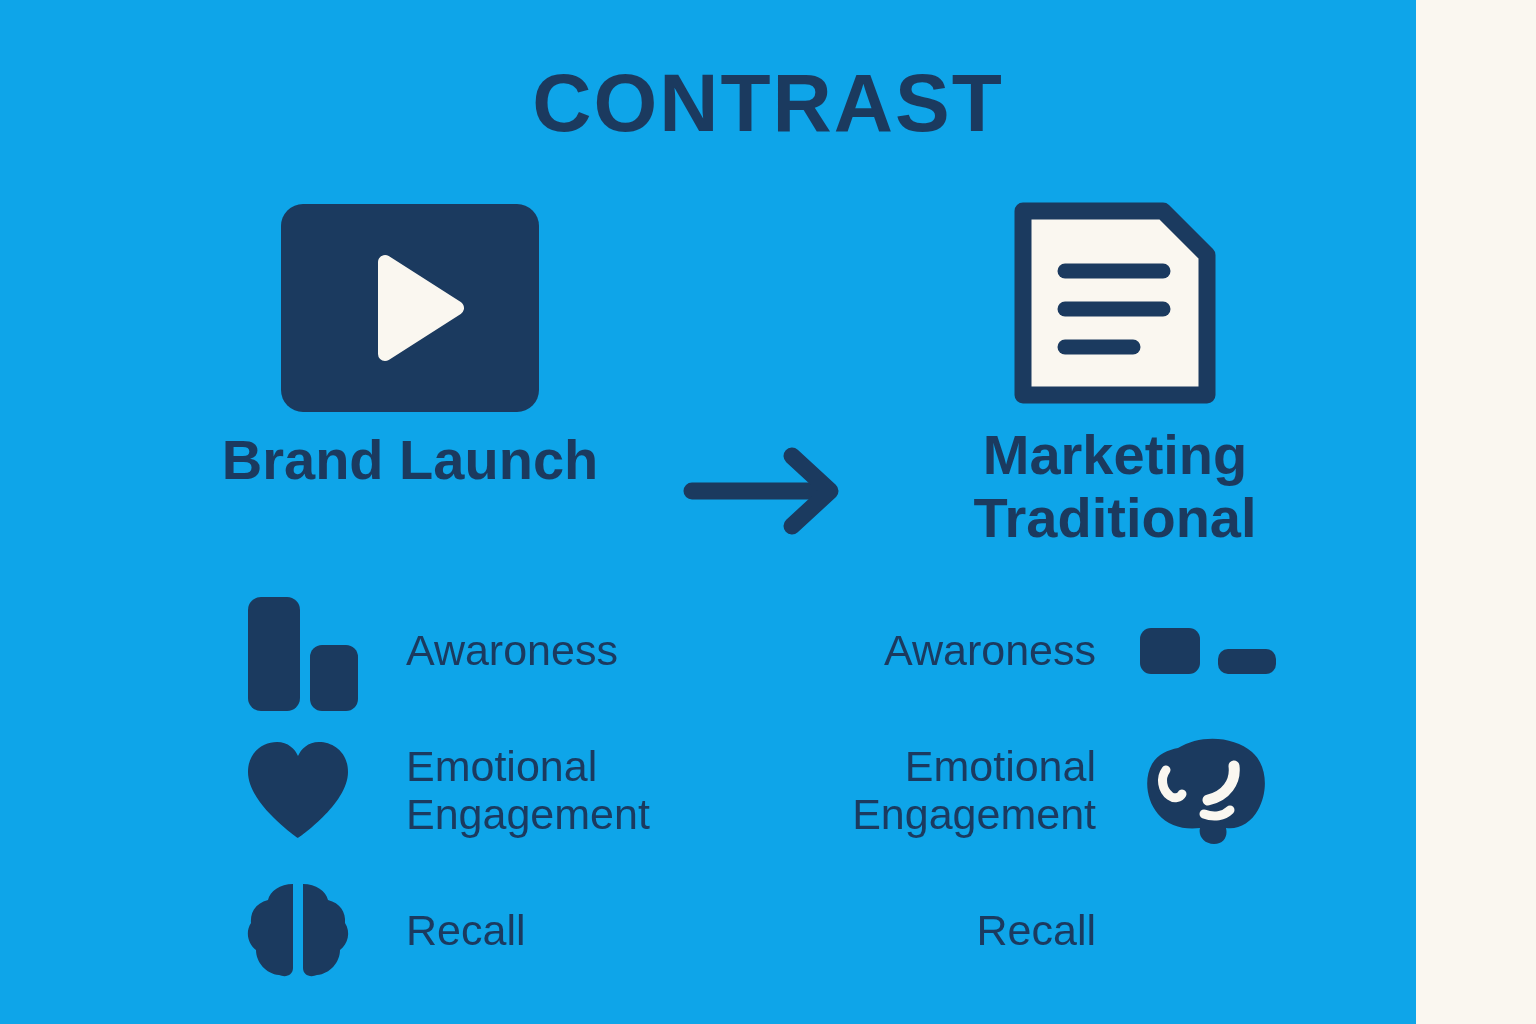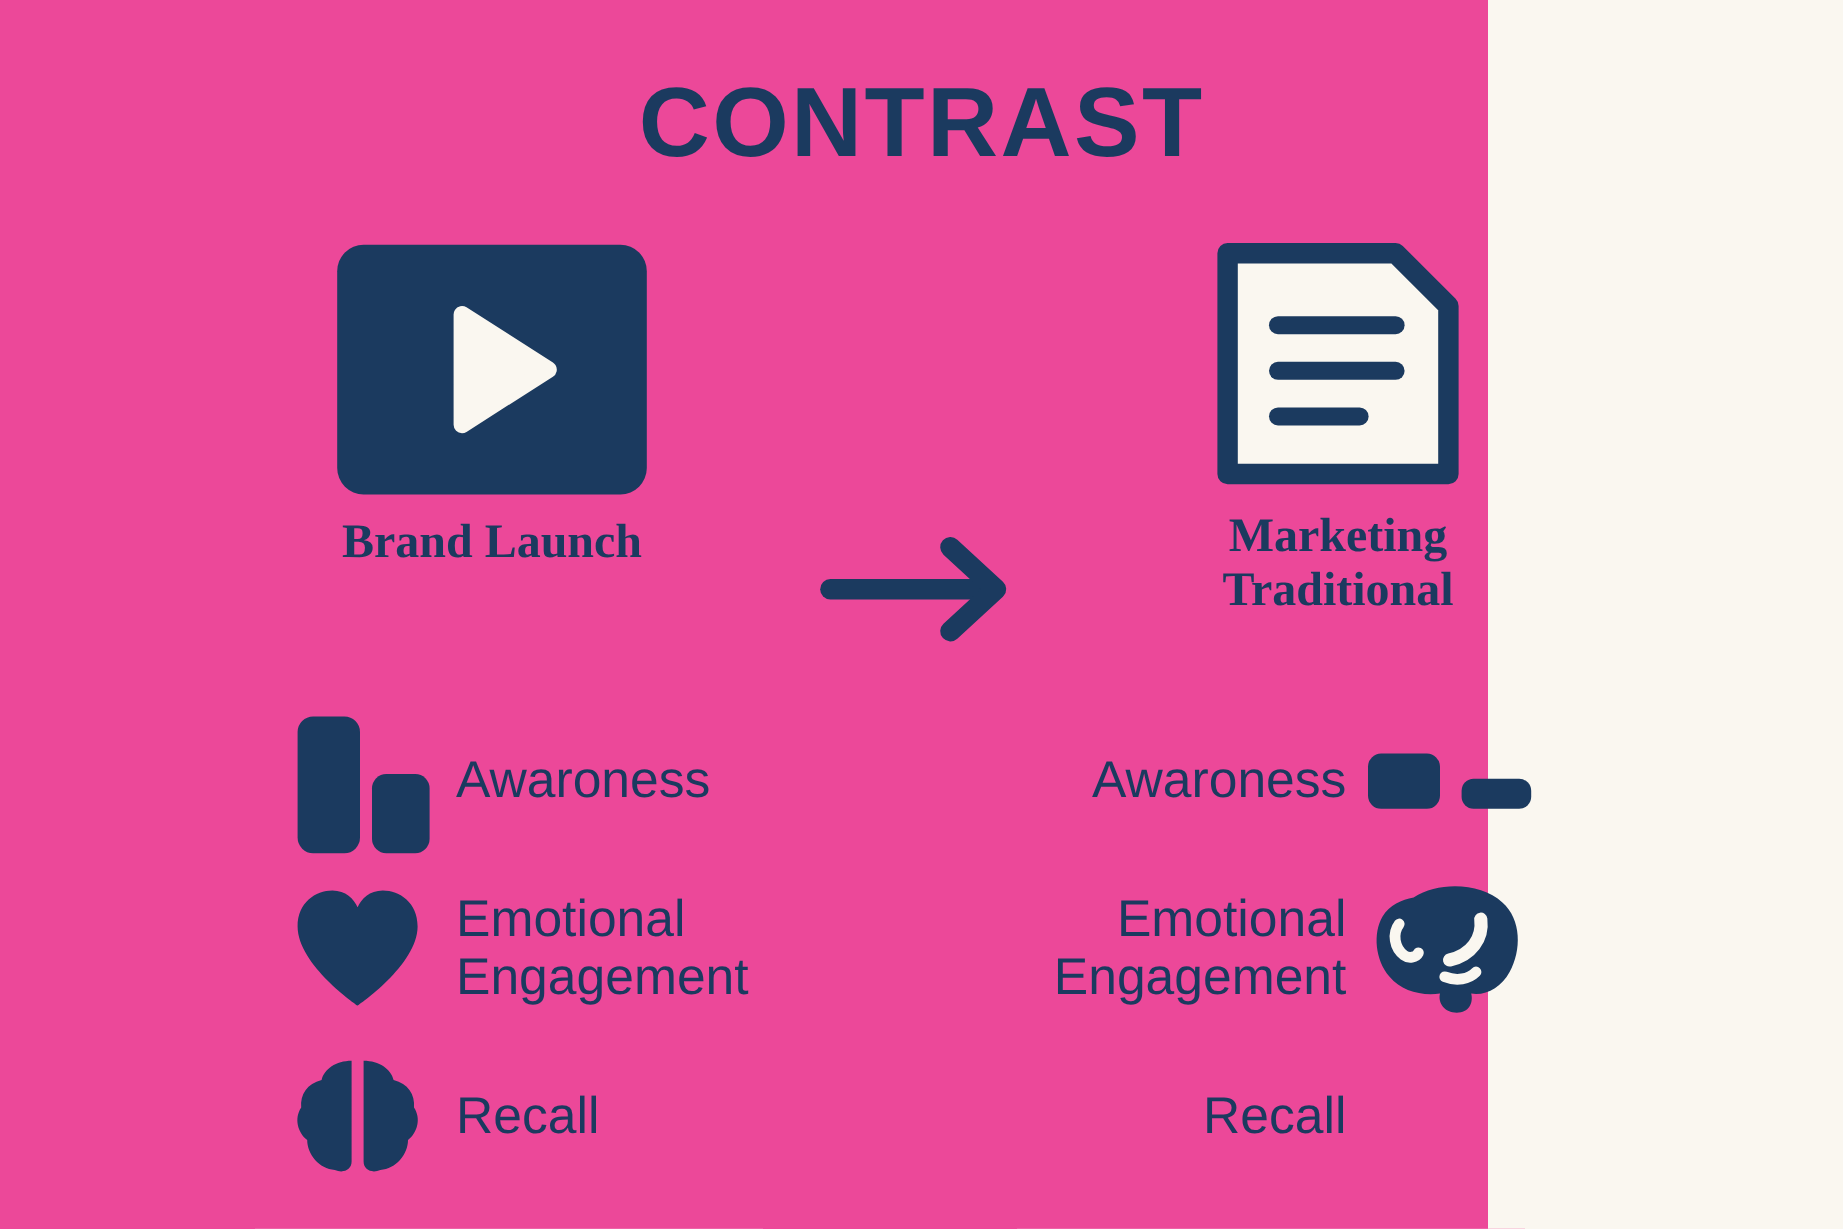--- a/index.html
+++ b/index.html
@@ -8,23 +8,23 @@
   }
   body {
     width: 1536px;
     height: 1024px;
     background: #FAF7F0;
     font-family: "Liberation Sans", sans-serif;
     overflow: hidden;
   }
   .stage {
     position: relative;
-    width: 1240px;
+    width: 1416px;
     height: 1024px;
-    background: #ec4899;
+    background: #0ea5e9;
   }
 
   
   .title {
     position: absolute;
     top: 62px;
     left: 0;
     width: 1536px;
     text-align: center;
     font-size: 82px;
@@ -49,26 +49,25 @@
     width: 470px;
     text-align: center;
   }
   .hero-icon {
     height: 215px;
     display: flex;
     align-items: center;
     justify-content: center;
   }
   .hero-label {
-    font-size: 40px;
+    font-size: 56px;
     font-weight: bold;
     color: #1B3A5F;
     line-height: 1.12;
     margin-top: 14px;
-    font-family: Liberation Serif, serif;
   }
   .arrow-wrap {
     position: absolute;
     left: 680px;
     top: 448px;
     width: 180px;
     height: 90px;
   }
 
   
@@ -81,20 +80,21 @@
   .metrics-right {
     position: absolute;
     left: 780px;
     top: 580px;
     width: 490px;
   }
   .metric-row {
     display: flex;
     align-items: center;
     height: 140px;
+    gap: 26px;
   }
   .metric-row.rtl {
     justify-content: flex-end;
   }
   .metric-icon {
     width: 132px;
     min-width: 132px;
     height: 132px;
     display: flex;
     align-items: center;

